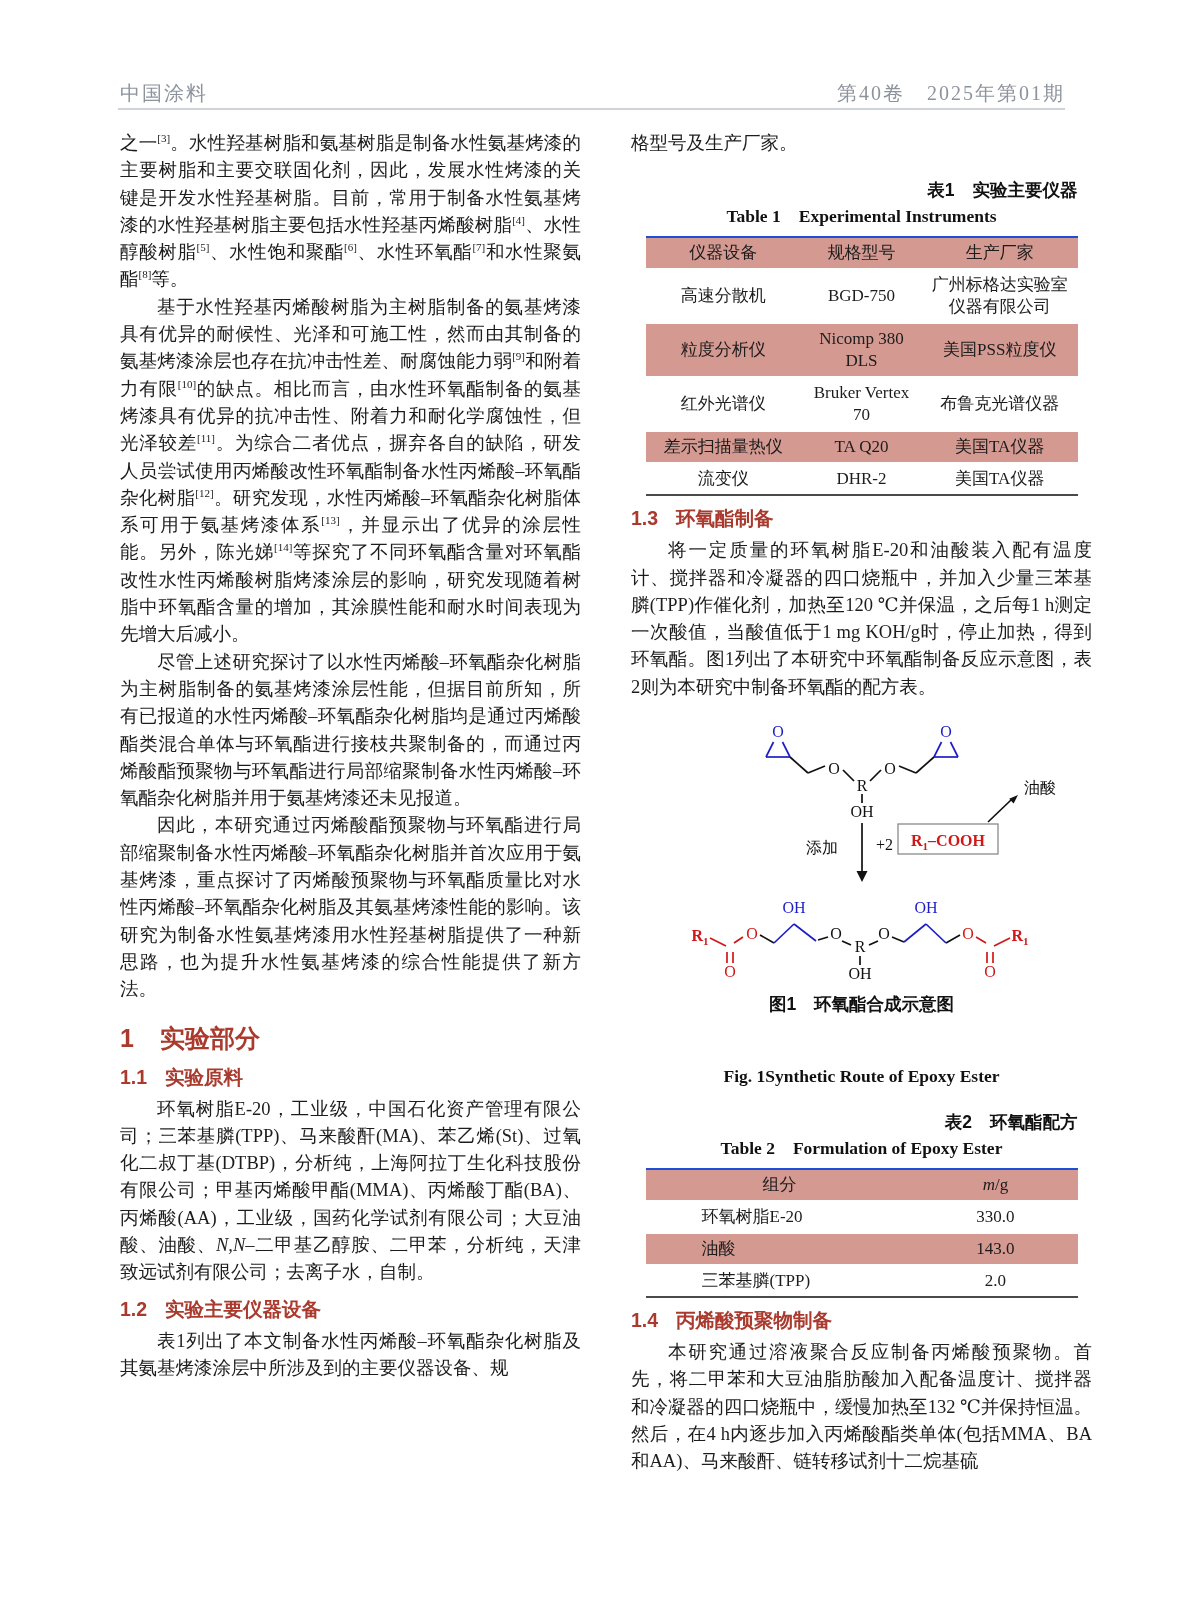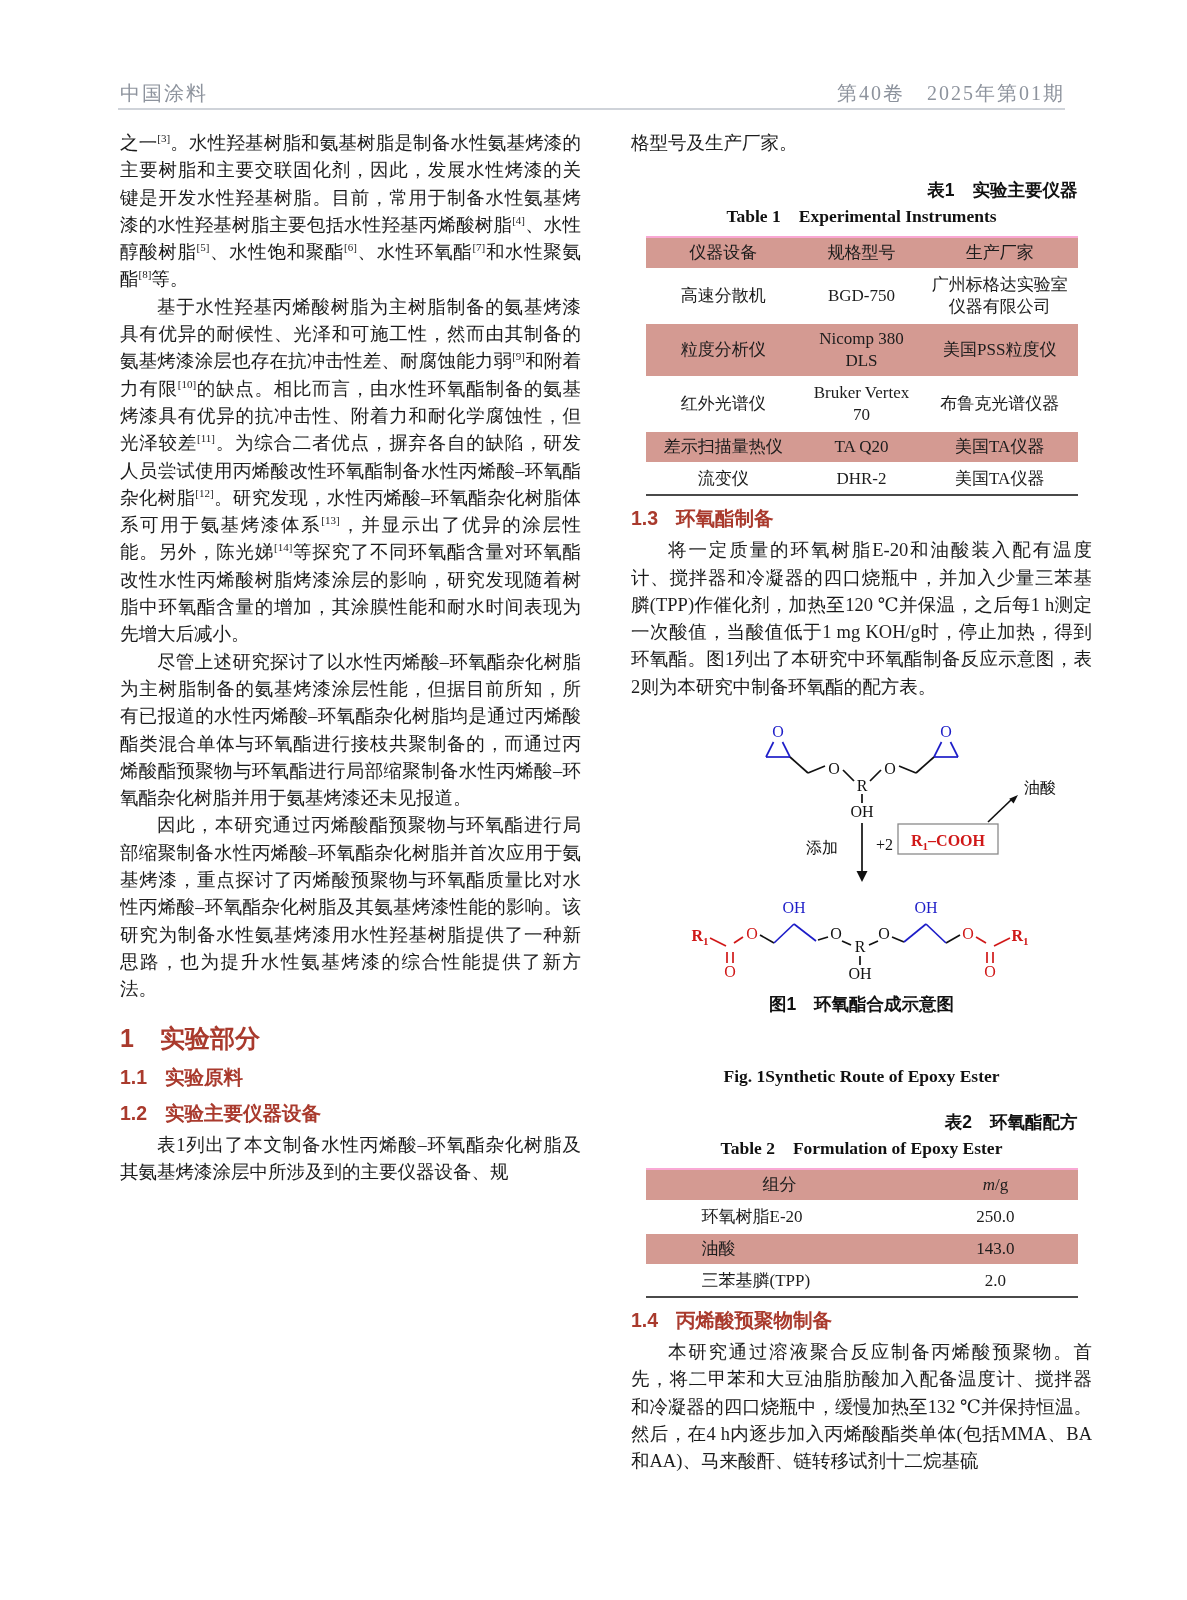--- a/index.html
+++ b/index.html
@@ -27,21 +27,21 @@
   .sec-h2{font-family:"Liberation Sans","DejaVu Sans",sans-serif;font-weight:bold;color:#a93a2d;
         font-size:19.5px;margin:9px 0 5px;text-align:left;}
   .sec-h2 .num{margin-right:18px;margin-top:30px;}
 
   
   .tbl-block{margin:20px auto 8px;width:432px;}
   .tbl-title-zh{text-align:right;font-family:"Liberation Sans","DejaVu Sans",sans-serif;
         font-weight:bold;font-size:17.5px;line-height:26px;color:#111;}
   .tbl-title-zh .gap,.tbl-title-en .gap,.figcap .gap{display:inline-block;width:18px;}
   .tbl-title-en{text-align:center;font-weight:bold;font-size:17.5px;line-height:26px;color:#111;}
-  table{width:100%;border-collapse:collapse;margin-top:7px;border-top:2px solid #f9a8d4;
+  table{width:100%;border-collapse:collapse;margin-top:7px;border-top:2px solid #1d4ed8;
         font-size:17px;}
   th,td{text-align:center;padding:4px 4px;border-bottom:2px solid #ffffff;line-height:22px;
         font-weight:normal;}
   thead th{background:#d49a92;}
   tbody tr:nth-child(even) td{background:#d49a92;}
   tbody tr:last-child td{border-bottom:2px solid #4a4a4a;}
   table.tbl2 tbody td:first-child{text-align:left;padding-left:56px;}
 
   
   figure{margin:10px 0 0;text-align:center;}
@@ -77,20 +77,21 @@
     <p class="para noindent">之一<sup>[3]</sup>。水性羟基树脂和氨基树脂是制备水性氨基烤漆的主要树脂和主要交联固化剂，因此，发展水性烤漆的关键是开发水性羟基树脂。目前，常用于制备水性氨基烤漆的水性羟基树脂主要包括水性羟基丙烯酸树脂<sup>[4]</sup>、水性醇酸树脂<sup>[5]</sup>、水性饱和聚酯<sup>[6]</sup>、水性环氧酯<sup>[7]</sup>和水性聚氨酯<sup>[8]</sup>等。</p>
     <p class="para">基于水性羟基丙烯酸树脂为主树脂制备的氨基烤漆具有优异的耐候性、光泽和可施工性，然而由其制备的氨基烤漆涂层也存在抗冲击性差、耐腐蚀能力弱<sup>[9]</sup>和附着力有限<sup>[10]</sup>的缺点。相比而言，由水性环氧酯制备的氨基烤漆具有优异的抗冲击性、附着力和耐化学腐蚀性，但光泽较差<sup>[11]</sup>。为综合二者优点，摒弃各自的缺陷，研发人员尝试使用丙烯酸改性环氧酯制备水性丙烯酸–环氧酯杂化树脂<sup>[12]</sup>。研究发现，水性丙烯酸–环氧酯杂化树脂体系可用于氨基烤漆体系<sup>[13]</sup>，并显示出了优异的涂层性能。另外，陈光娣<sup>[14]</sup>等探究了不同环氧酯含量对环氧酯改性水性丙烯酸树脂烤漆涂层的影响，研究发现随着树脂中环氧酯含量的增加，其涂膜性能和耐水时间表现为先增大后减小。</p>
     <p class="para">尽管上述研究探讨了以水性丙烯酸–环氧酯杂化树脂为主树脂制备的氨基烤漆涂层性能，但据目前所知，所有已报道的水性丙烯酸–环氧酯杂化树脂均是通过丙烯酸酯类混合单体与环氧酯进行接枝共聚制备的，而通过丙烯酸酯预聚物与环氧酯进行局部缩聚制备水性丙烯酸–环氧酯杂化树脂并用于氨基烤漆还未见报道。</p>
     <p class="para">因此，本研究通过丙烯酸酯预聚物与环氧酯进行局部缩聚制备水性丙烯酸–环氧酯杂化树脂并首次应用于氨基烤漆，重点探讨了丙烯酸预聚物与环氧酯质量比对水性丙烯酸–环氧酯杂化树脂及其氨基烤漆性能的影响。该研究为制备水性氨基烤漆用水性羟基树脂提供了一种新思路，也为提升水性氨基烤漆的综合性能提供了新方法。</p>
     <div class="sec-h1">
       <span class="num">1</span><span>实验部分</span>
     </div>
     <div class="sec-h2">
       <span class="num">1.1</span><span>实验原料</span>
     </div>
+    <p class="para">环氧树脂E-20，工业级，中国石化资产管理有限公司；三苯基膦(TPP)、马来酸酐(MA)、苯乙烯(St)、过氧化二叔丁基(DTBP)，分析纯，上海阿拉丁生化科技股份有限公司；甲基丙烯酸甲酯(MMA)、丙烯酸丁酯(BA)、丙烯酸(AA)，工业级，国药化学试剂有限公司；大豆油酸、油酸、<i>N,N</i>–二甲基乙醇胺、二甲苯，分析纯，天津致远试剂有限公司；去离子水，自制。</p>
     <div class="sec-h2">
       <span class="num">1.2</span><span>实验主要仪器设备</span>
     </div>
     <p class="para">表1列出了本文制备水性丙烯酸–环氧酯杂化树脂及其氨基烤漆涂层中所涉及到的主要仪器设备、规</p>
   </div>
 
   <div class="col col-right">
     <p class="para noindent">格型号及生产厂家。</p>
 
     <div class="tbl-block">
@@ -249,21 +250,21 @@
           </colgroup>
       <thead>
             <tr>
               <th>组分</th>
               <th><i>m</i>/g</th>
             </tr>
           </thead>
           <tbody>
             <tr>
               <td>环氧树脂E-20</td>
-              <td>250.0</td>
+              <td>330.0</td>
             </tr>
             <tr>
               <td>油酸</td>
               <td>143.0</td>
             </tr>
             <tr>
               <td>三苯基膦(TPP)</td>
               <td>2.0</td>
             </tr>
           </tbody>

